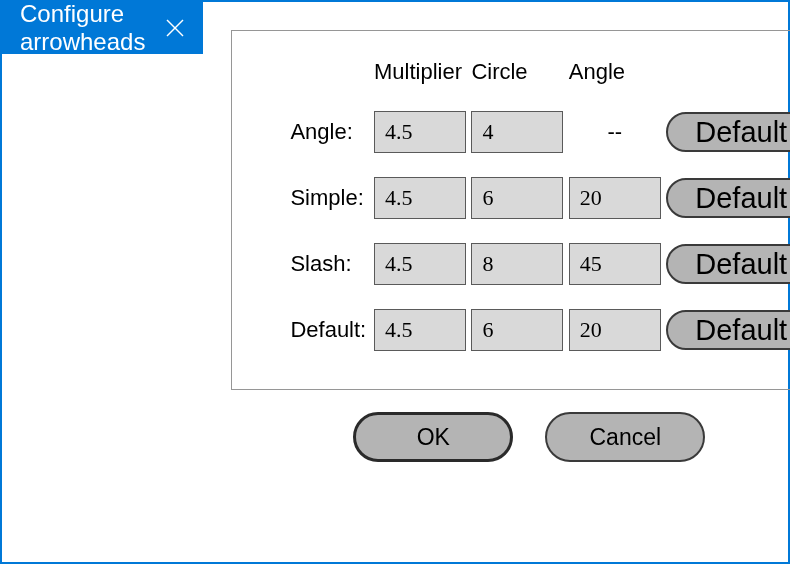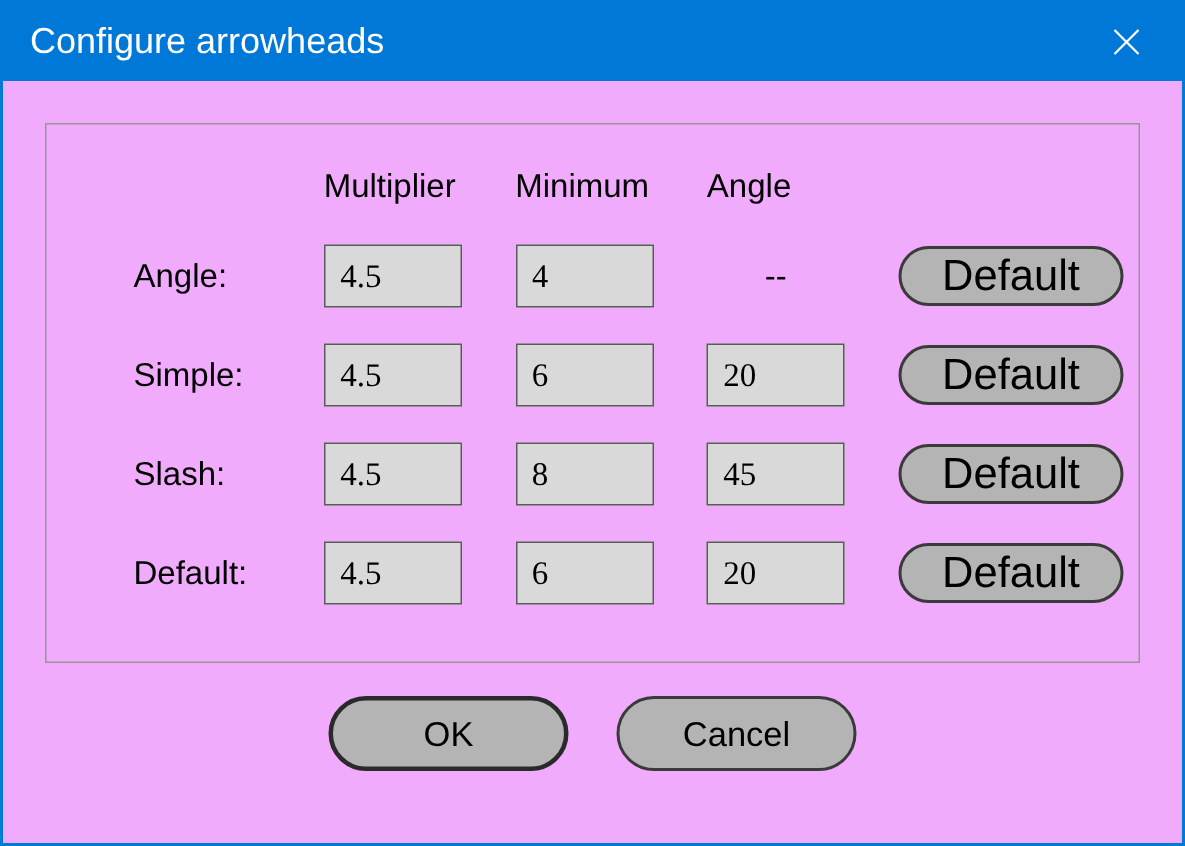--- a/index.html
+++ b/index.html
@@ -10,24 +10,24 @@
     body {
       font-family: "Segoe UI", Arial, sans-serif;
       background: #b4b4b4;
       width: 790px;
       height: 564px;
       overflow: hidden;
     }
     .window {
       width: 790px;
       height: 564px;
-      background: #f0abfc;
+      background: #ffffff;
       border: 2px solid #0078d7;
       display: flex;
-      flex-direction: column;
+      flex-direction: row;
     }
     .titlebar {
       height: 52px;
       background: #0078d7;
       display: flex;
       align-items: center;
       justify-content: space-between;
       padding: 0 16px 0 18px;
     }
     .titlebar-title {
@@ -157,21 +157,21 @@
     </div>
   </div>
 
   <div class="content">
     <div class="groupbox">
       <table class="grid">
         <tbody>
             <tr>
           <th class="col-label"></th>
           <th class="col-mult">Multiplier</th>
-          <th class="col-min">Minimum</th>
+          <th class="col-min">Circle</th>
           <th class="col-angle">Angle</th>
           <th class="col-default"></th>
         </tr>
 
         <tr>
           <td class="row-label">Angle:</td>
           <td><input type="text" value="4.5" style=""></td>
           <td><input type="text" value="4" style=""></td>
           <td><span class="angle-dash">--</span></td>
           <td class="col-default"><button class="default-btn">Default</button></td>

